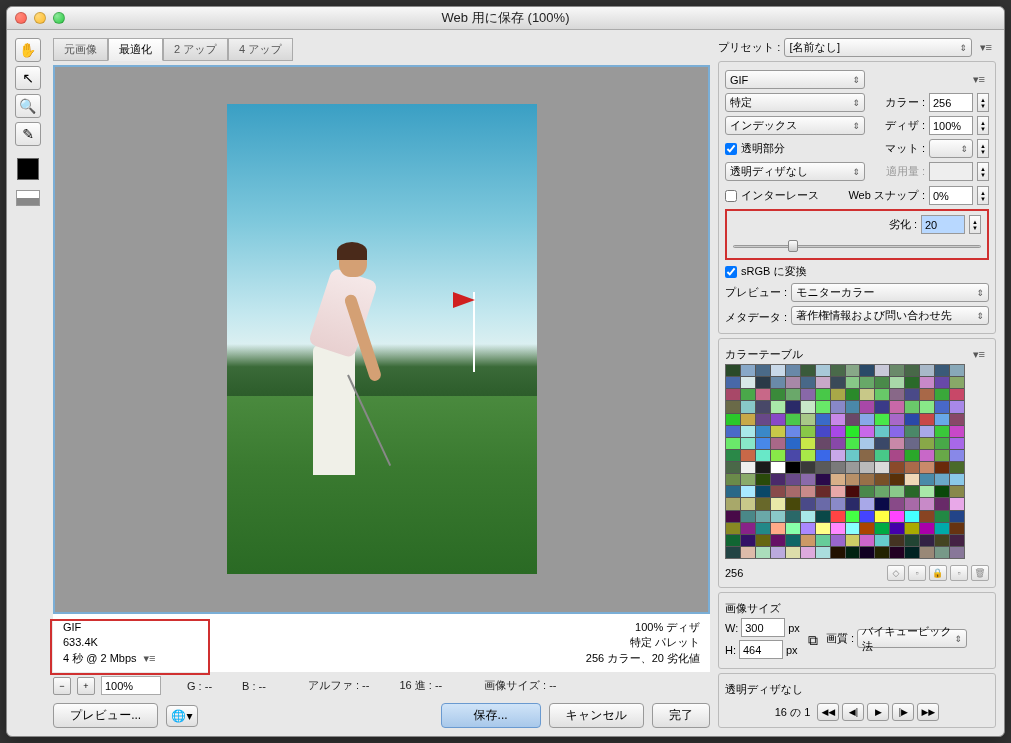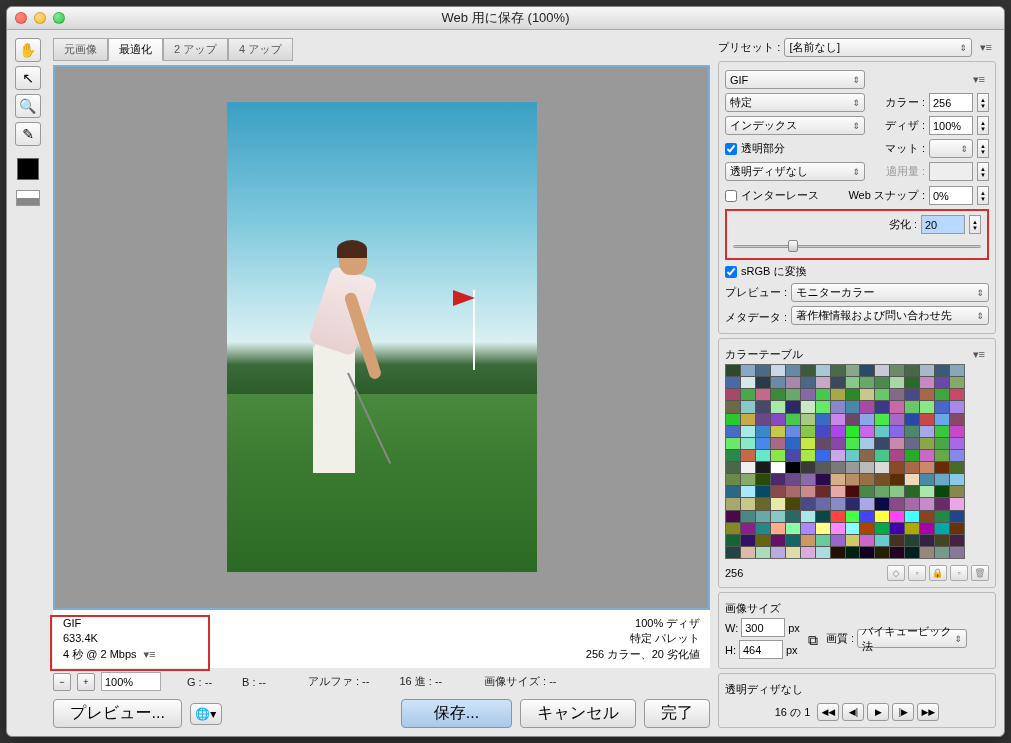--- a/index.html
+++ b/index.html
@@ -44,21 +44,21 @@
 .info-left { line-height: 1.4; }
 .info-right { text-align: right; line-height: 1.4; }
 .info-hl { position: absolute; left: -3px; bottom: -3px; width: 160px; height: 56px; border: 2px solid #d03030; pointer-events: none; }
 
 .zoom-row { display: flex; align-items: center; gap: 6px; padding: 4px 0; font-size: 11px; }
 .zoom-row input { width: 68px; font-size: 11px; padding: 1px 3px; border: 1px solid #aaa; }
 .small-btn { width: 18px; height: 18px; border: 1px solid #999; background: linear-gradient(#fdfdfd,#e0e0e0); border-radius: 2px; font-size: 9px; display: flex; align-items: center; justify-content: center; cursor: pointer; }
 .label11 { font-size: 11px; color: #222; }
 
 .footer { display: flex; gap: 8px; padding: 4px 0 0; align-items: center; }
-.ps-btn { padding: 3px 16px; font-size: 16px; background: linear-gradient(#fdfdfd,#e0e0e0); border: 1px solid #999; border-radius: 4px; cursor: pointer; }
+.ps-btn { padding: 3px 16px; font-size: 12px; background: linear-gradient(#fdfdfd,#e0e0e0); border: 1px solid #999; border-radius: 4px; cursor: pointer; }
 .ps-btn.primary { background: linear-gradient(#d0e4f8,#a8c8ea); border-color: #6a9ad0; padding: 3px 32px; }
 .globe-btn { width: 32px; height: 22px; border: 1px solid #999; border-radius: 4px; background: linear-gradient(#fdfdfd,#e0e0e0); display: flex; align-items: center; justify-content: center; font-size: 12px; }
 
 .right-panel { width: 278px; display: flex; flex-direction: column; gap: 4px; font-size: 11px; }
 .row { display: flex; align-items: center; gap: 4px; }
 .lbl { text-align: right; }
 .sel { flex: 1; height: 19px; background: linear-gradient(#fdfdfd,#e5e5e5); border: 1px solid #999; border-radius: 3px; padding: 1px 4px; font-size: 11px; display: flex; align-items: center; justify-content: space-between; cursor: pointer; }
 .sel::after { content: "⇕"; font-size: 9px; color: #555; }
 .num-in { width: 44px; height: 19px; border: 1px solid #999; background: #fff; padding: 1px 3px; font-size: 11px; }
 .stepper { width: 12px; height: 19px; border: 1px solid #999; background: linear-gradient(#fdfdfd,#e5e5e5); font-size: 6px; display: flex; flex-direction: column; align-items: center; justify-content: center; line-height: 1; }

